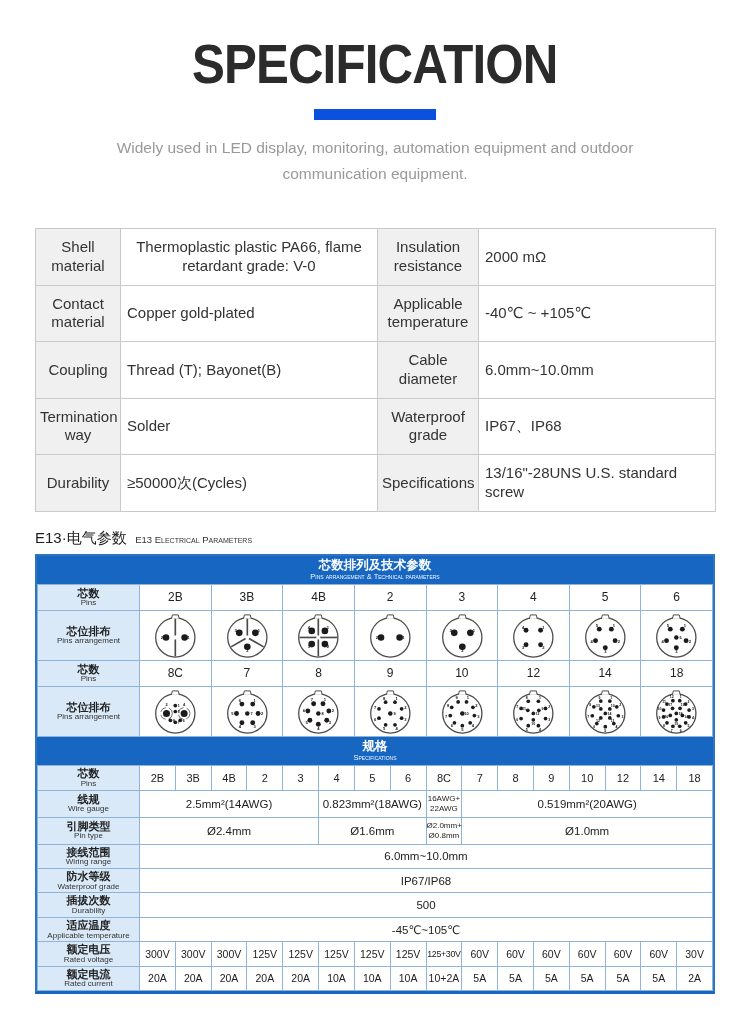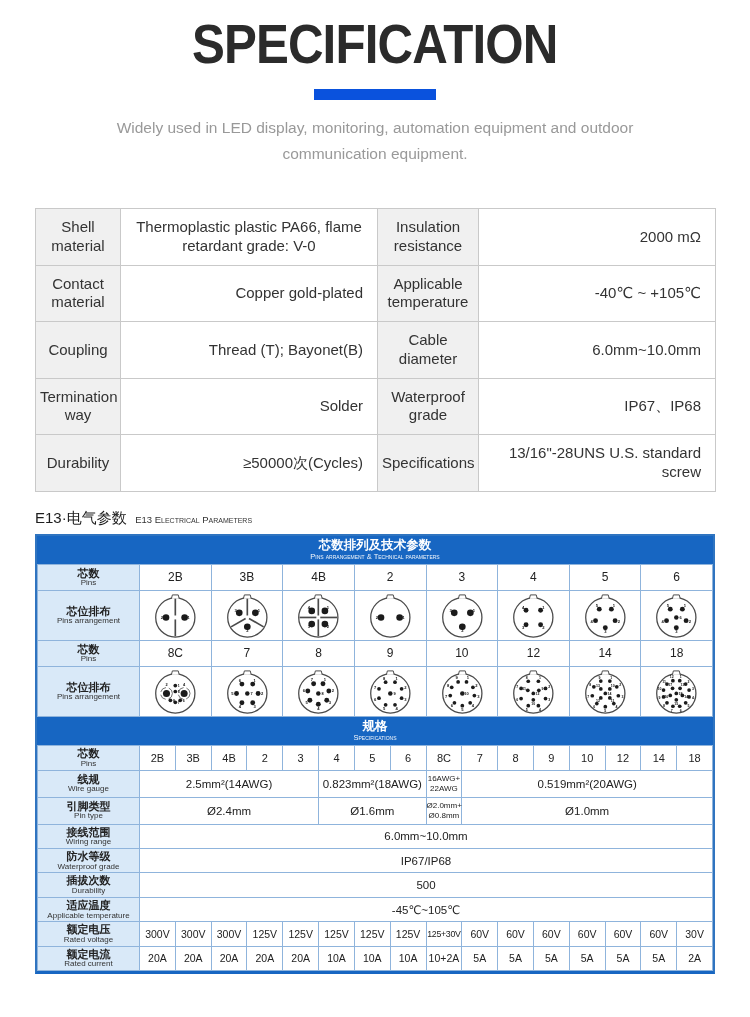--- a/index.html
+++ b/index.html
@@ -5,31 +5,31 @@
   :root{
     --accent:#0a52dd; --band:#1766c2; --cell-blue:#d9e9f8; --grid:#8fb4dc;
     --outer:#2f74c0; --lbl-gray:#f0f0f0; --bgray:#c9c9c9; --title:#2b2b2b; --sub:#999999;
   }
   *{box-sizing:border-box; margin:0; padding:0;}
   html,body{background:#fff;}
   body{width:750px; font-family:"Liberation Sans","DejaVu Sans",sans-serif; color:#222;}
   .page{width:750px; height:1017px; background:#fff; overflow:hidden;}
 
   
-  .title{ text-align:center; padding-top:16px; font-weight:bold; font-size:56px; color:var(--title); line-height:1; }
+  .title{ text-align:center; padding-top:36px; font-weight:bold; font-size:56px; color:var(--title); line-height:1; }
   .title span{display:inline-block; transform:scaleX(.88); transform-origin:center; letter-spacing:-1px;}
   .accent-bar{ width:122px; height:11px; background:var(--accent); margin:17px auto 15px; }
   .subtitle{ max-width:530px; margin:0 auto; text-align:center; color:var(--sub); font-size:15.5px; line-height:1.65; }
 
   
   table{border-collapse:collapse; table-layout:fixed;}
   .spec-table{ width:680px; margin:42px 35px 0; }
   .spec-table td{ border:1px solid var(--bgray); font-size:15px; color:#333; height:56.5px; line-height:1.25; }
   .spec-table td.lbl{ background:var(--lbl-gray); text-align:center; padding:0 4px; }
-  .spec-table td.val{ text-align:right; padding:0 14px 0 6px; background:#fff; }
+  .spec-table td.val{ text-align:left; padding:0 14px 0 6px; background:#fff; }
   .spec-table td.val.center{ text-align:center; padding:0 10px; }
 
   
   .e13-head{ margin:17px 35px 6px; }
   .e13-head .zh{ font-size:15px; font-weight:normal; color:#1d1d1d; }
   .e13-head .en{ font-size:9.5px; font-variant:small-caps; color:#333; margin-left:4px; }
 
   
   .e13-wrap{ margin:0 35px; border:2px solid var(--outer); border-bottom:3px solid var(--band); background:#fff; }
   .band{ background:var(--band); color:#fff; text-align:center; padding:2px 0 3px; }

